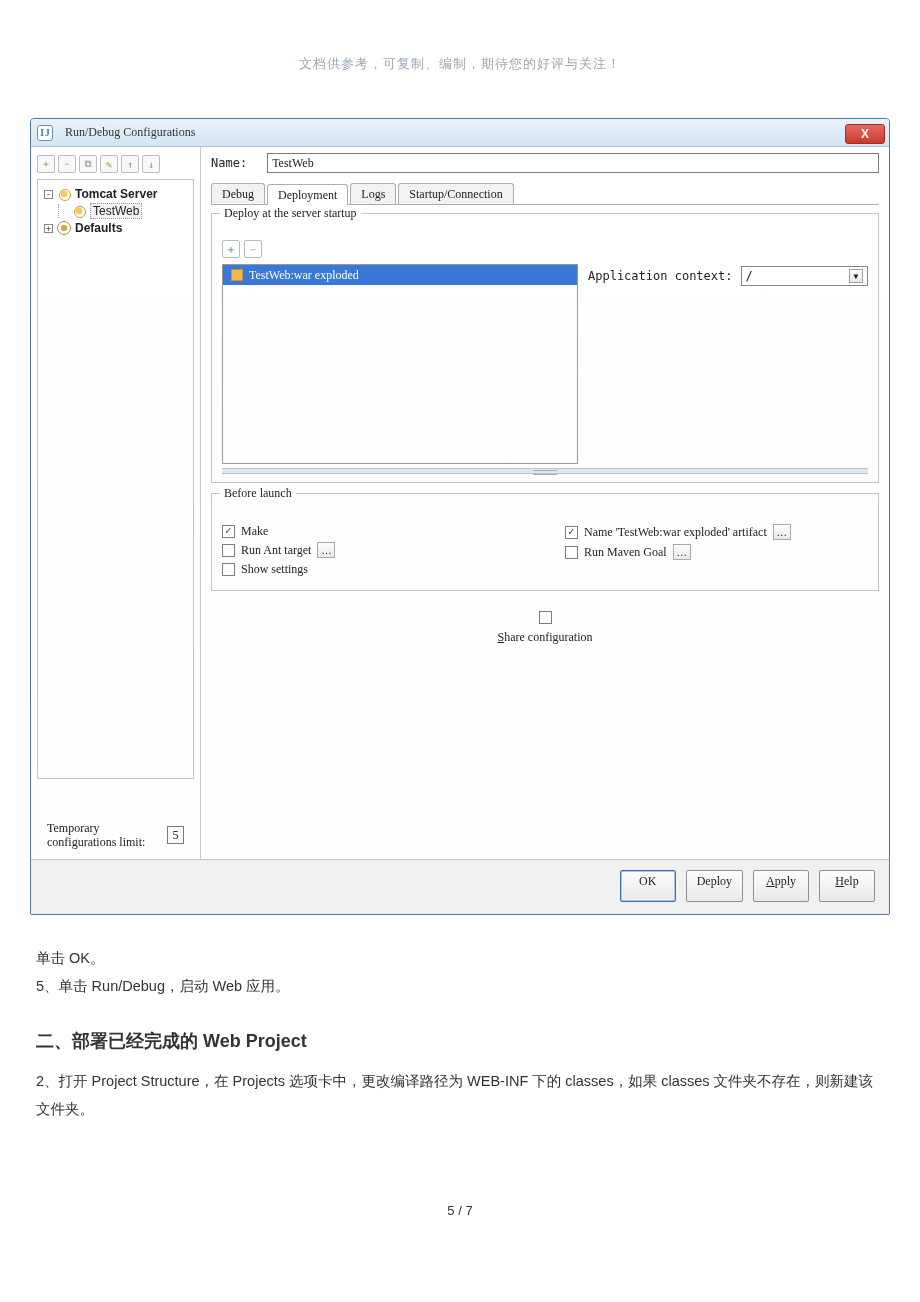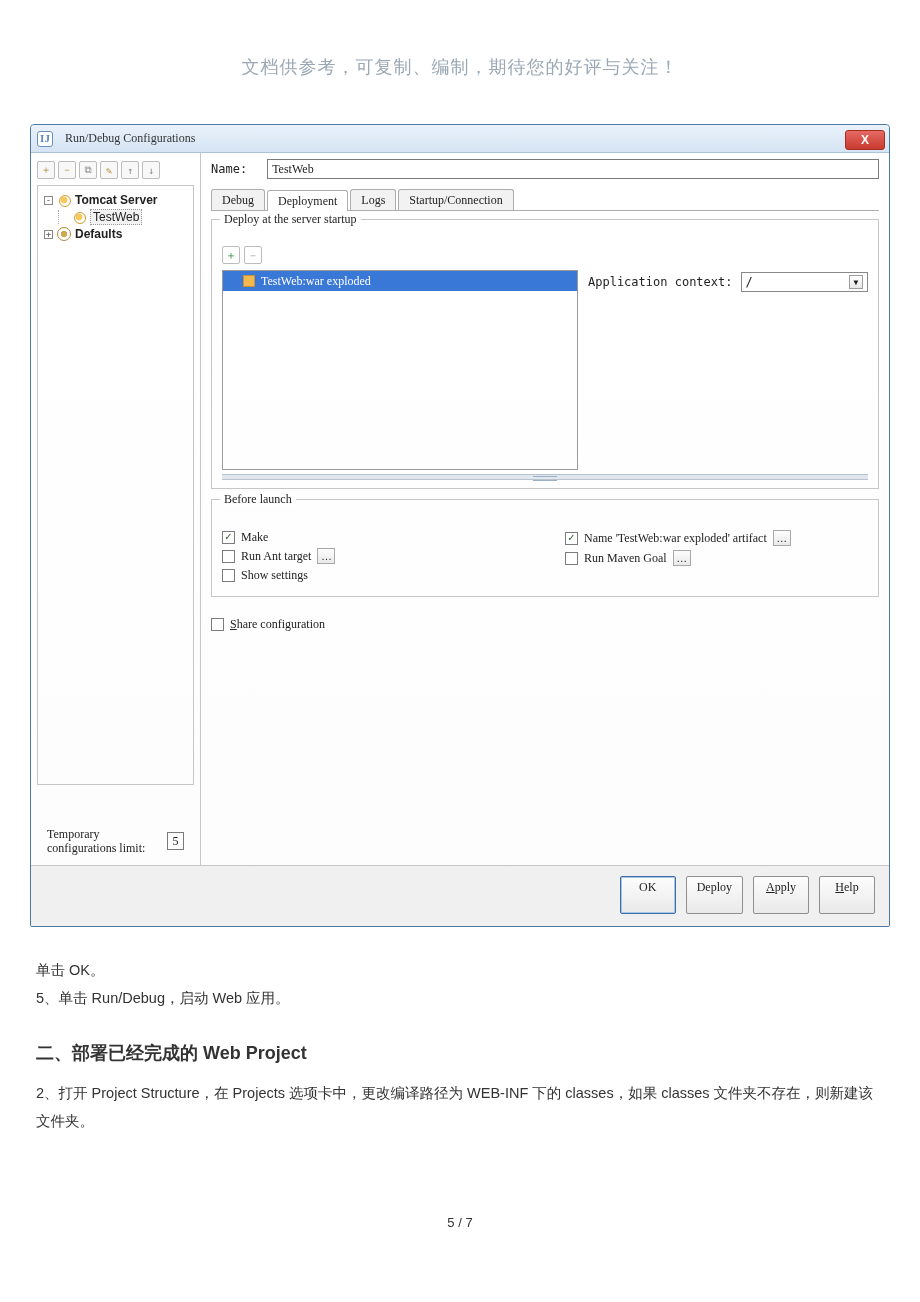--- a/index.html
+++ b/index.html
@@ -1,18 +1,18 @@
 <!DOCTYPE html>
 <html><head>
 <meta charset="utf-8">
 <style>
   * { box-sizing: border-box; margin: 0; padding: 0; }
   body { background: #fff; font-family: "Microsoft YaHei", Arial, sans-serif; font-size: 13px; color: #333; }
   .page { width: 920px; margin: 0 auto; padding: 55px 0 60px 0; }
-  .header-note { text-align: center; color: #9aa8b5; font-size: 18px; letter-spacing: 1px; margin-bottom: 45px; }
+  .header-note { text-align: center; color: #9aa8b5; font-size: 13px; letter-spacing: 1px; margin-bottom: 45px; }
   .dialog-wrap { margin: 0 30px 0 30px; }
   .dialog {
     border: 1px solid #4a79a5;
     border-radius: 4px 4px 2px 2px;
     background: linear-gradient(#fff,#fdfdfd);
     width: 100%;
     font-family: "SimSun","NSimSun","宋体",monospace;
     font-size: 12px;
     color: #222;
   }
@@ -71,47 +71,47 @@
   }
   .tab.active{background:#fff;position:relative;top:1px;}
   .fieldset{border:1px solid #c6c6c6;position:relative;padding:26px 10px 10px 10px;margin-bottom:10px;}
   .fs-legend{position:absolute;top:-8px;left:8px;background:#fff;padding:0 4px;font:12px/14px "SimSun";}
   .mini-tb{display:flex;gap:4px;margin-bottom:6px;}
   .mini-btn{width:18px;height:18px;border:1px solid #bcbcbc;border-radius:2px;display:flex;align-items:center;justify-content:center;font:11px/1 Arial;}
   .mini-btn.add{color:#2e8f3d;}
   .mini-btn.rem{color:#a0a0a0;}
   .deploy-row{display:flex;gap:10px;}
   .artifact-list{flex:1;height:200px;border:1px solid #9a9a9a;overflow:hidden;}
-  .artifact-item{background:#3a78d8;color:#fff;padding:2px 20px;display:flex;align-items:center;gap:6px;font:12px/16px "SimSun";}
+  .artifact-item{background:#3a78d8;color:#fff;padding:2px 8px;display:flex;align-items:center;gap:6px;font:12px/16px "SimSun";}
   .art-icon{width:12px;height:12px;background:#f5b84f;border:1px solid #c6923a;}
   .ac-col{width:280px;padding-top:2px;}
   .ac-row{display:flex;align-items:center;gap:8px;}
   .select-like{flex:1;height:20px;border:1px solid #888;padding:0 4px;display:flex;align-items:center;justify-content:space-between;background:#fff;}
   .dd-arrow{width:14px;height:14px;border:1px solid #9e9e9e;background:linear-gradient(#fff,#e8e8e8);display:flex;align-items:center;justify-content:center;font-size:8px;}
   .deploy-splitter{height:6px;background:#dfe6ee;border:1px solid #b8c3cf;border-left:none;border-right:none;margin:4px 0 8px 0;position:relative;}
   .deploy-splitter::before{content:"";position:absolute;left:50%;top:1px;width:24px;height:3px;border-top:1px solid #9bb0c6;border-bottom:1px solid #9bb0c6;transform:translateX(-50%);}
 
   .bl-grid{display:flex;gap:40px;}
   .bl-col{flex:1;}
   .ck-row{display:flex;align-items:center;gap:6px;margin:4px 0;font:12px/14px "SimSun";}
   .ck{width:13px;height:13px;border:1px solid #7c7c7c;background:#fff;display:flex;align-items:center;justify-content:center;font:10px/1 Arial;color:#2f5f2f;}
   .ell{width:18px;height:16px;border:1px solid #a8a8a8;background:linear-gradient(#fdfdfd,#eaeaea);display:flex;align-items:center;justify-content:center;font:11px/1 Arial;}
 
-  .share-row{display:flex;align-items:center;gap:6px;margin:10px 0 0 0;font:12px/14px "SimSun";}
+  .share-row{display:flex;align-items:center;gap:6px;margin:10px 0 0 0;font:12px/14px "SimSun";flex-direction:column;}
 
   .temp-row{display:flex;align-items:center;gap:6px;padding:6px 10px 10px 10px;font:12px/14px "SimSun";margin-top:36px;}
   .tiny-input{width:22px;height:18px;border:1px solid #7a7a7a;text-align:center;font:12px/16px "SimSun";}
 
   .footer{
     border-top:1px solid #c6c6c6;padding:10px 14px 12px 0;
     display:flex;justify-content:flex-end;gap:10px;background:#f0f0f0;
     border-radius:0 0 2px 2px;
   }
   .btn{
-    min-width:56px;height:38px;border:1px solid #8f8f8f;border-radius:2px;
+    min-width:56px;height:32px;border:1px solid #8f8f8f;border-radius:2px;
     background:linear-gradient(#fdfdfd,#e9e9e9);font:12px/20px "SimSun";text-align:center;padding:0 10px;
   }
   .btn.default{border:1px solid #3d6ea8;box-shadow:0 0 0 1px #a8c4e6 inset;}
   .underline-key{text-decoration:underline;}
   .body-text{margin:30px 36px 0 36px;font-family:"Microsoft YaHei",Arial,sans-serif;font-size:14.5px;line-height:1.9;color:#333;}
   .body-text h2{font-size:18px;font-weight:700;margin:24px 0 10px 0;}
   .page-num{margin-top:80px;text-align:center;font-family:"Microsoft YaHei",Arial,sans-serif;font-size:13px;color:#333;}
 </style>
 </head>
 <body>

